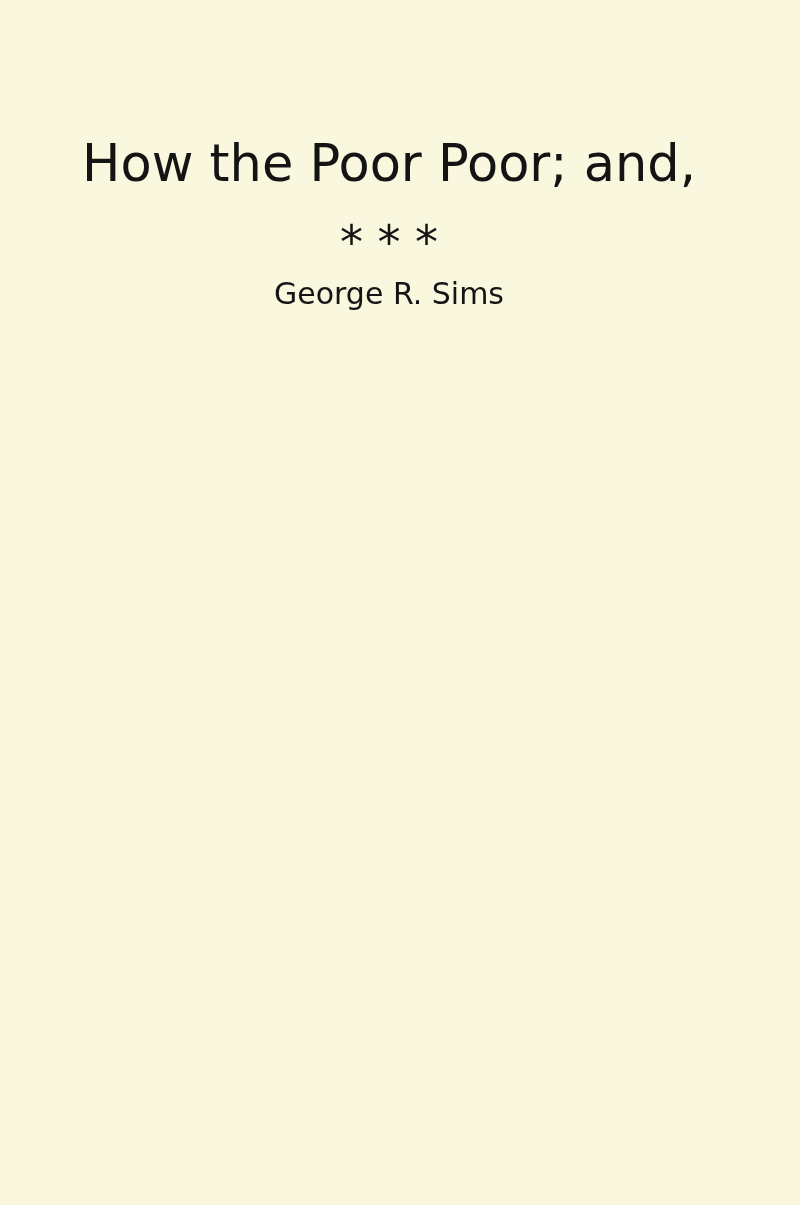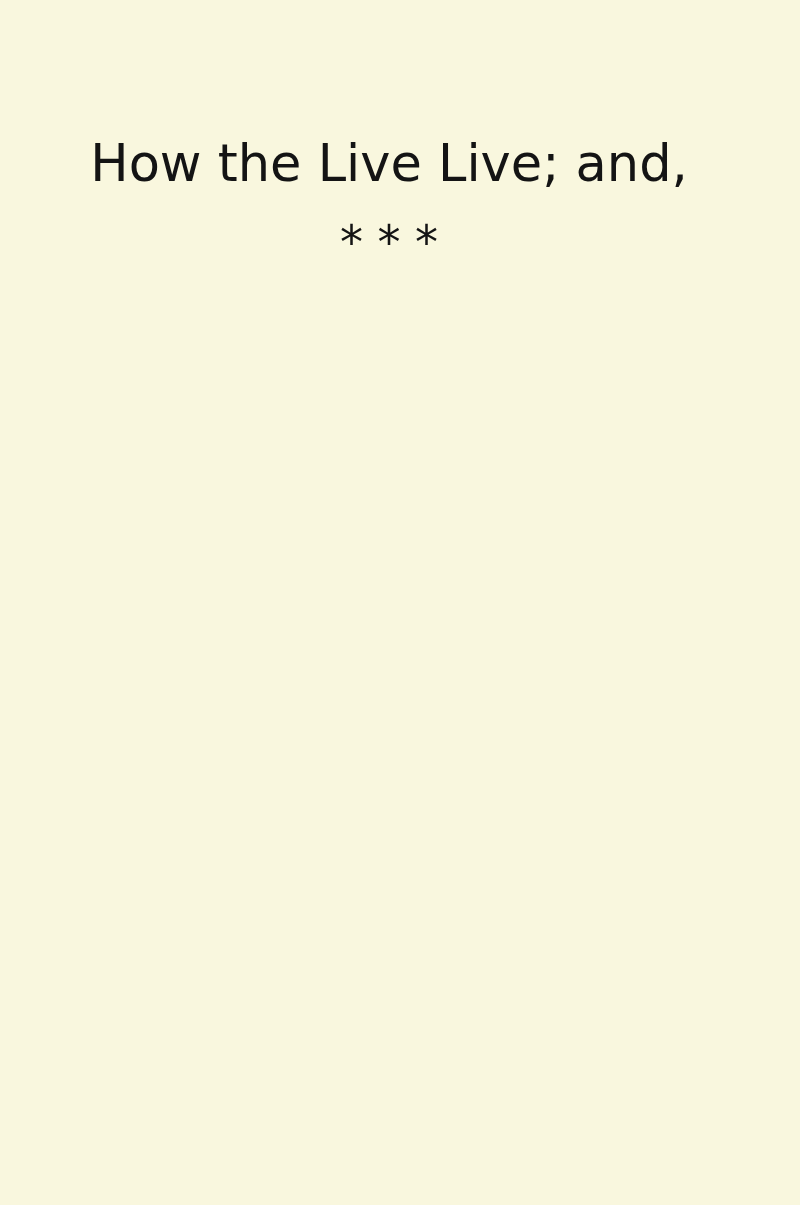--- a/index.html
+++ b/index.html
@@ -38,17 +38,18 @@
     margin-top: 8px;
     font-size: 30px;
     font-weight: 400;
     line-height: 1.17;
   }
 </style>
 </head>
 <body style="background-color: rgb(249, 247, 222); color: rgb(20, 20, 20);">
 
 <div class="page">
-  <h1 class="book-title"><span>How the Live Live; and,</span><br></h1>
+  <h1 class="book-title"><span>How the Poor Poor; and,</span><br></h1>
 
   <div class="separator">* * *</div>
 
+  <div class="author">George R. Sims</div>
 </div>
 
 </body></html>

